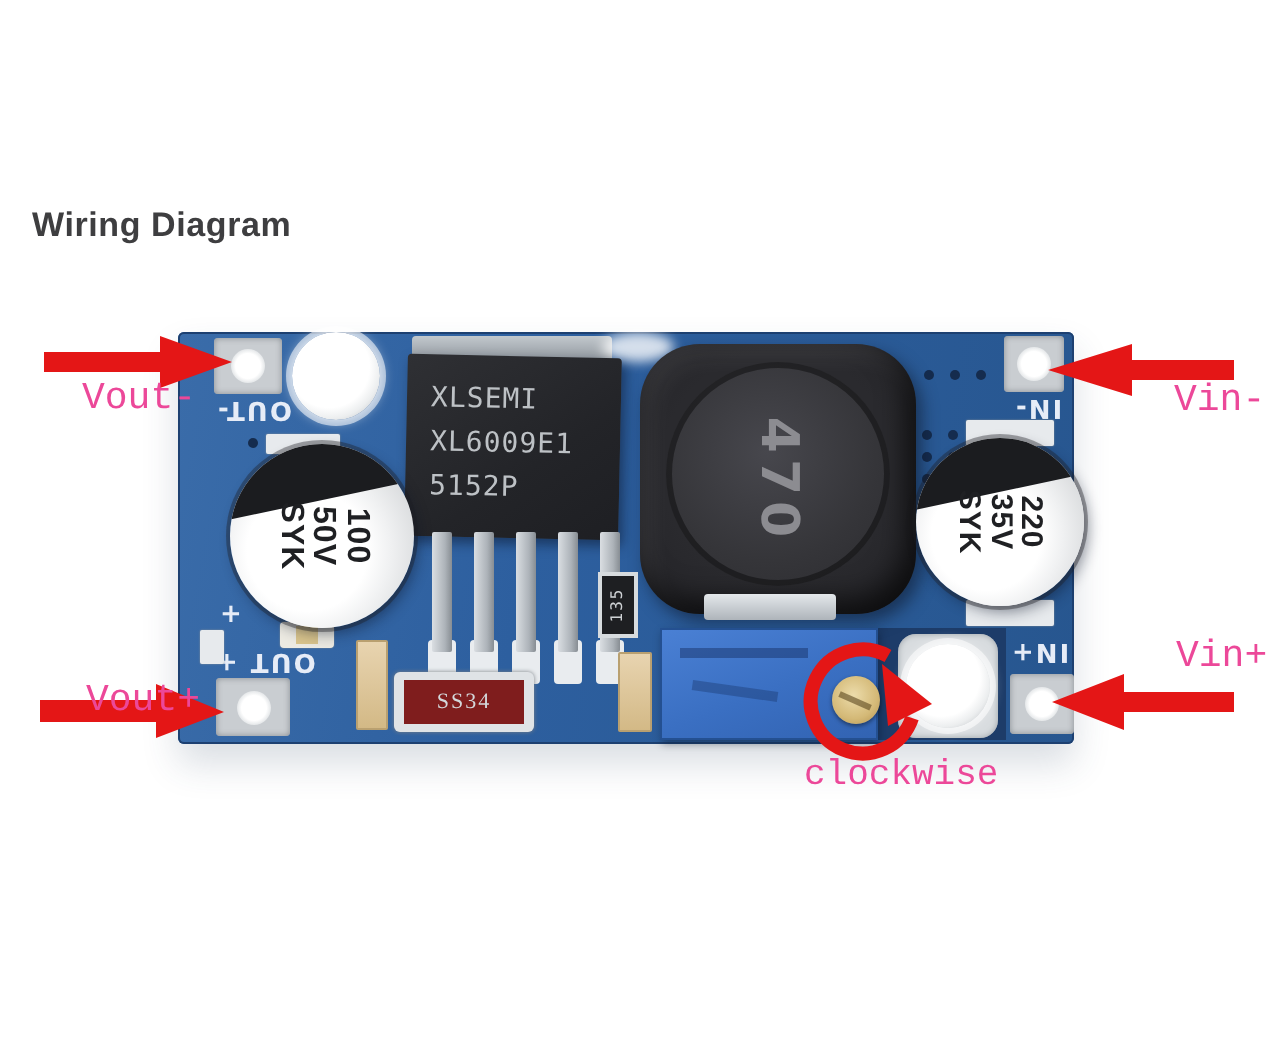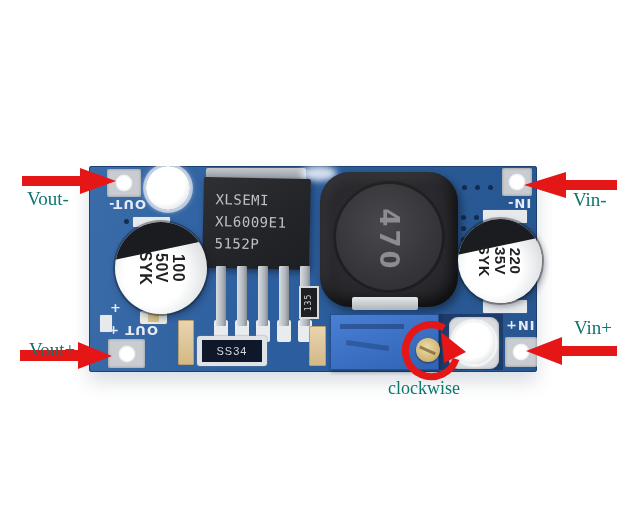--- a/index.html
+++ b/index.html
@@ -83,43 +83,44 @@
               background:rgba(20,45,95,.35);transform:rotate(8deg);}
   .screw{position:absolute;left:327px;top:172px;width:24px;height:24px;border-radius:50%;
          background:radial-gradient(circle at 45% 40%,#ecdcab,#d4b977 60%,#b2914e 100%);
          box-shadow:0 1px 2px rgba(0,0,0,.45);}
   .screw::after{content:"";position:absolute;left:14%;top:44%;width:72%;height:13%;
                 background:rgba(92,72,32,.6);transform:rotate(24deg);}
 
   
   .diode{position:absolute;left:108px;top:170px;width:70px;height:30px;border-radius:3px;
          background:#dfe3e6;box-shadow:0 0 2px #7b8186;}
-  .diode .body{position:absolute;left:5px;top:4px;right:5px;bottom:4px;background:#0f172a;
+  .diode .body{position:absolute;left:5px;top:4px;right:5px;bottom:4px;background:#7f1d1d;
                display:flex;align-items:center;justify-content:center;color:#d4d8db;
-               font-size:11px;letter-spacing:1px;font-family:Liberation Sans, sans-serif;}
+               font-size:11px;letter-spacing:1px;font-family:Liberation Serif, serif;}
   .tan{position:absolute;background:linear-gradient(#e8d4b0,#d3b986);border:1px solid #b9a070;
        border-radius:1px;}
   .smd-black{position:absolute;left:212px;top:122px;width:16px;height:29px;background:#1e1f22;
              box-shadow:0 0 0 2px #d7dbde;display:flex;align-items:center;justify-content:center;}
   .smd-black span{transform:rotate(-90deg);color:#cfd2d5;font-size:8px;letter-spacing:1px;
                   font-family:"DejaVu Sans Mono",monospace;}
   .bokeh{position:absolute;left:212px;top:0px;width:36px;height:15px;border-radius:50%;
          background:rgba(255,255,255,.8);filter:blur(3px);}
 
   
   .overlay{position:absolute;left:0;top:0;pointer-events:none;}
-  .anno{position:absolute;color:#0f766e;font-size:19px;line-height:1.1;
-        font-family:Liberation Serif, serif;}
+  .anno{position:absolute;color:#ec4899;font-size:19px;line-height:1.1;
+        font-family:Liberation Mono, monospace;margin-left:14px;}
   .anno.cw{font-size:18px;}
 </style>
 </head>
 <body>
 
 <div class="stage">
 
+  <h1 class="title">Wiring Diagram</h1>
 
   <div class="board">
     <div class="dark-zone"></div>
 
     <div class="pad" style="left:18px;top:3px;width:34px;height:28px;">
         <span class="pin"></span>
       </div>
     <div class="pad" style="left:19px;top:173px;width:37px;height:29px;">
         <span class="pin"></span>
       </div>

